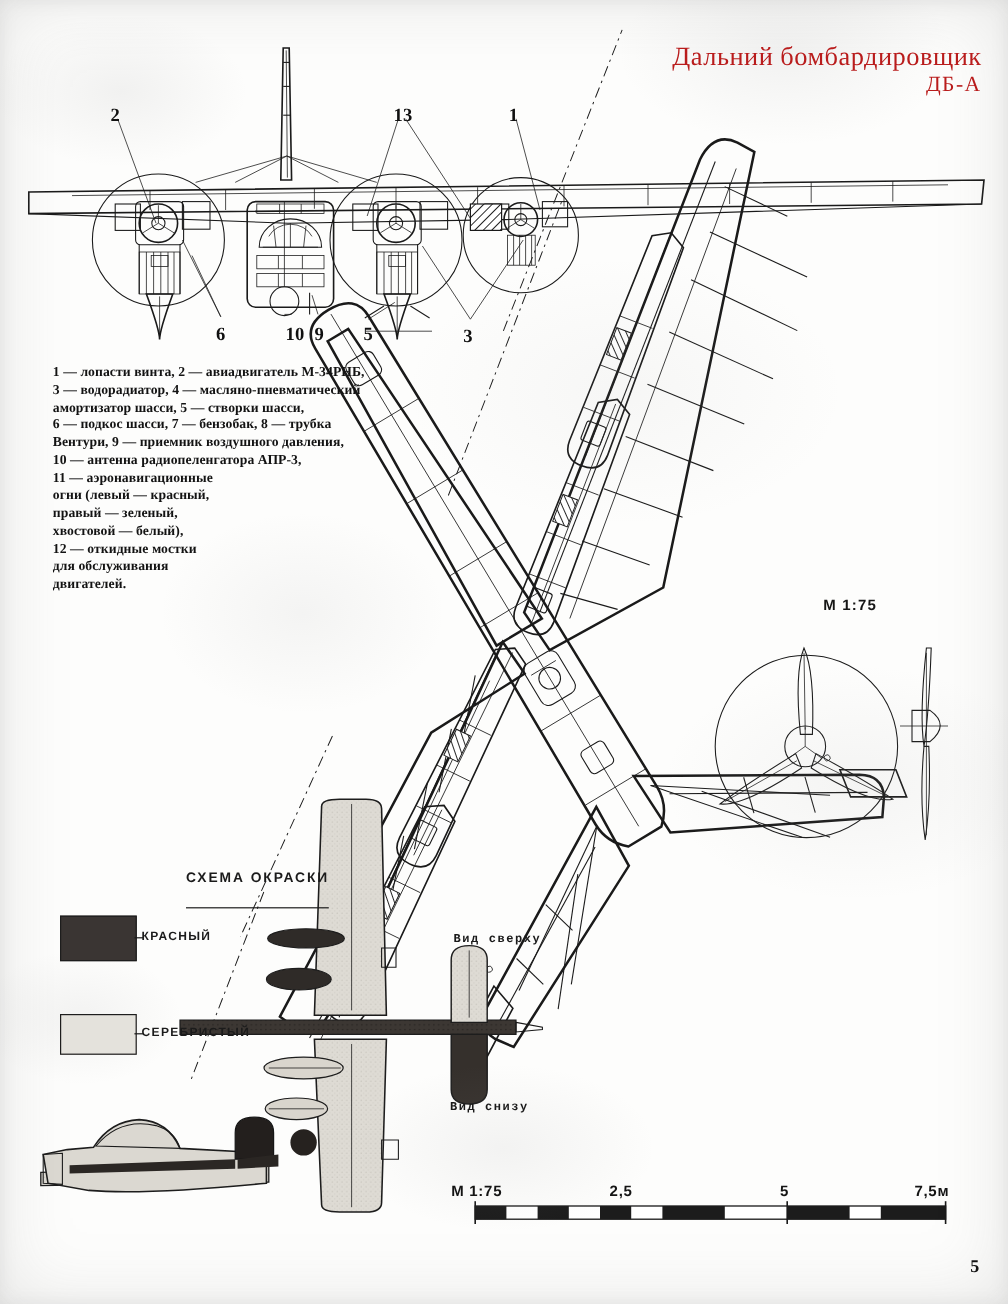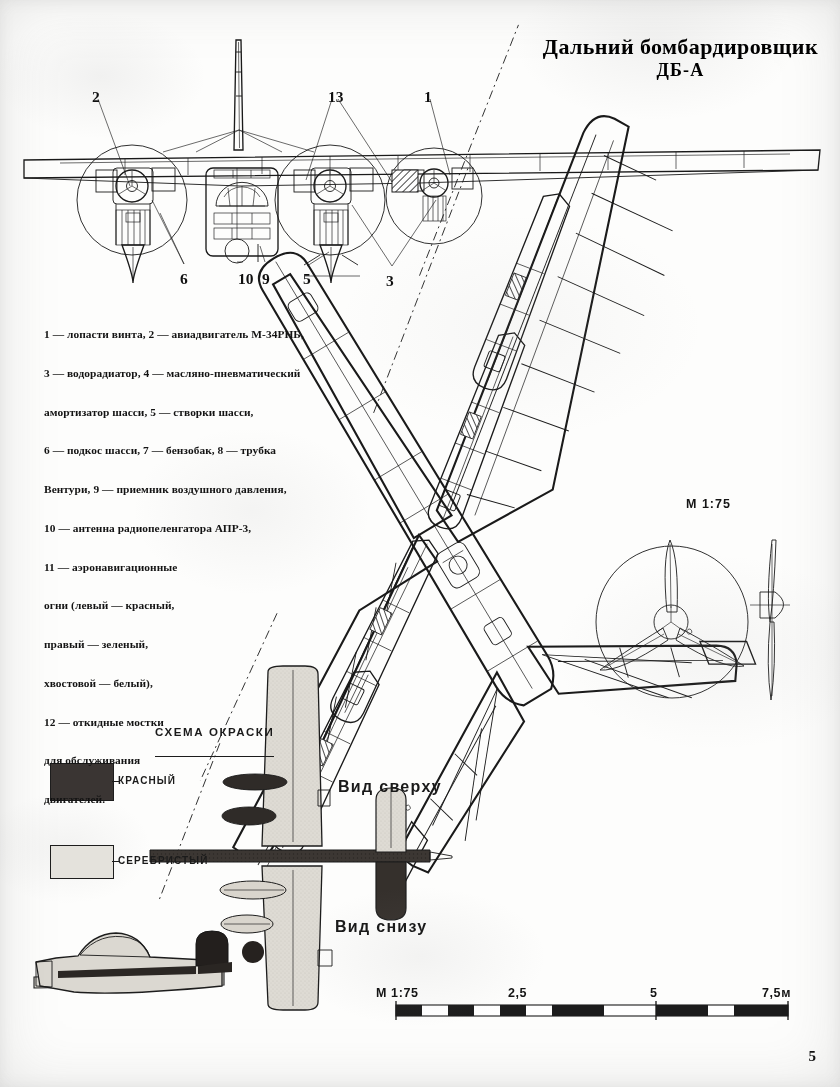--- a/index.html
+++ b/index.html
@@ -28,33 +28,33 @@
   svg{position:absolute;left:0;top:0;}
   .ink{stroke:#1a1a1a;fill:none;}
   .thin{stroke-width:.9;}
   .hair{stroke-width:.65;}
   .med{stroke-width:1.35;}
   .thick{stroke-width:2.1;}
   .dash{stroke-dasharray:9 4 2 4;stroke-width:.8;}
 
   
   #title{
-    position:absolute;right:22px;top:34px;z-index:6;text-align:center;
-    font-family:"Liberation Serif",serif;font-weight:bold;color:#000000;
+    position:absolute;right:22px;top:34px;z-index:6;text-align:right;
+    font-family:"Liberation Serif",serif;font-weight:normal;color:#b91c1c;
     line-height:1.16;letter-spacing:.4px;
   }
   #title .l1{font-size:22px;display:block;}
   #title .l2{font-size:18px;display:block;letter-spacing:1.2px;}
 
   #legend{
     position:absolute;left:44px;top:303px;z-index:6;width:312px;
     font-family:"Liberation Serif",serif;font-size:11.4px;font-weight:bold;
     line-height:1.295;color:#131313;letter-spacing:.05px;
   }
-  #legend div{white-space:pre-wrap;margin-top:24px;}
+  #legend div{white-space:pre-wrap;}
 
   .callout{
     position:absolute;z-index:6;font-family:"Liberation Serif",serif;
     font-weight:bold;font-size:15.5px;color:#101010;
   }
 
   .scalelbl{
     position:absolute;z-index:6;font-family:"Liberation Sans",sans-serif;
     font-weight:bold;font-size:12.5px;color:#141414;letter-spacing:.6px;
   }
@@ -68,22 +68,22 @@
     letter-spacing:1.6px;color:#1a1a1a;
     border-bottom:1.6px solid #1c1c1c;padding-bottom:18px;
   }
   .swatch{position:absolute;z-index:5;border:1.1px solid #1d1d1d;}
   .swatch-lbl{
     position:absolute;z-index:6;font-family:"Liberation Sans",sans-serif;
     font-weight:bold;font-size:10px;letter-spacing:1.1px;color:#1b1b1b;
     white-space:nowrap;
   }
   .viewlbl{
-    position:absolute;z-index:6;font-family:Liberation Sans, sans-serif;
-    font-weight:bold;font-size:16px;letter-spacing:1.3px;color:#1a1a1a;
+    position:absolute;z-index:6;font-family:Liberation Mono, monospace;
+    font-weight:bold;font-size:10px;letter-spacing:1.3px;color:#1a1a1a;margin-left:40px;
   }
   #pageno{
     position:absolute;right:24px;bottom:22px;z-index:6;
     font-family:"Liberation Serif",serif;font-weight:bold;font-size:15px;color:#111;
   }
 </style>
 </head>
 <body>
 
 <div id="page">

